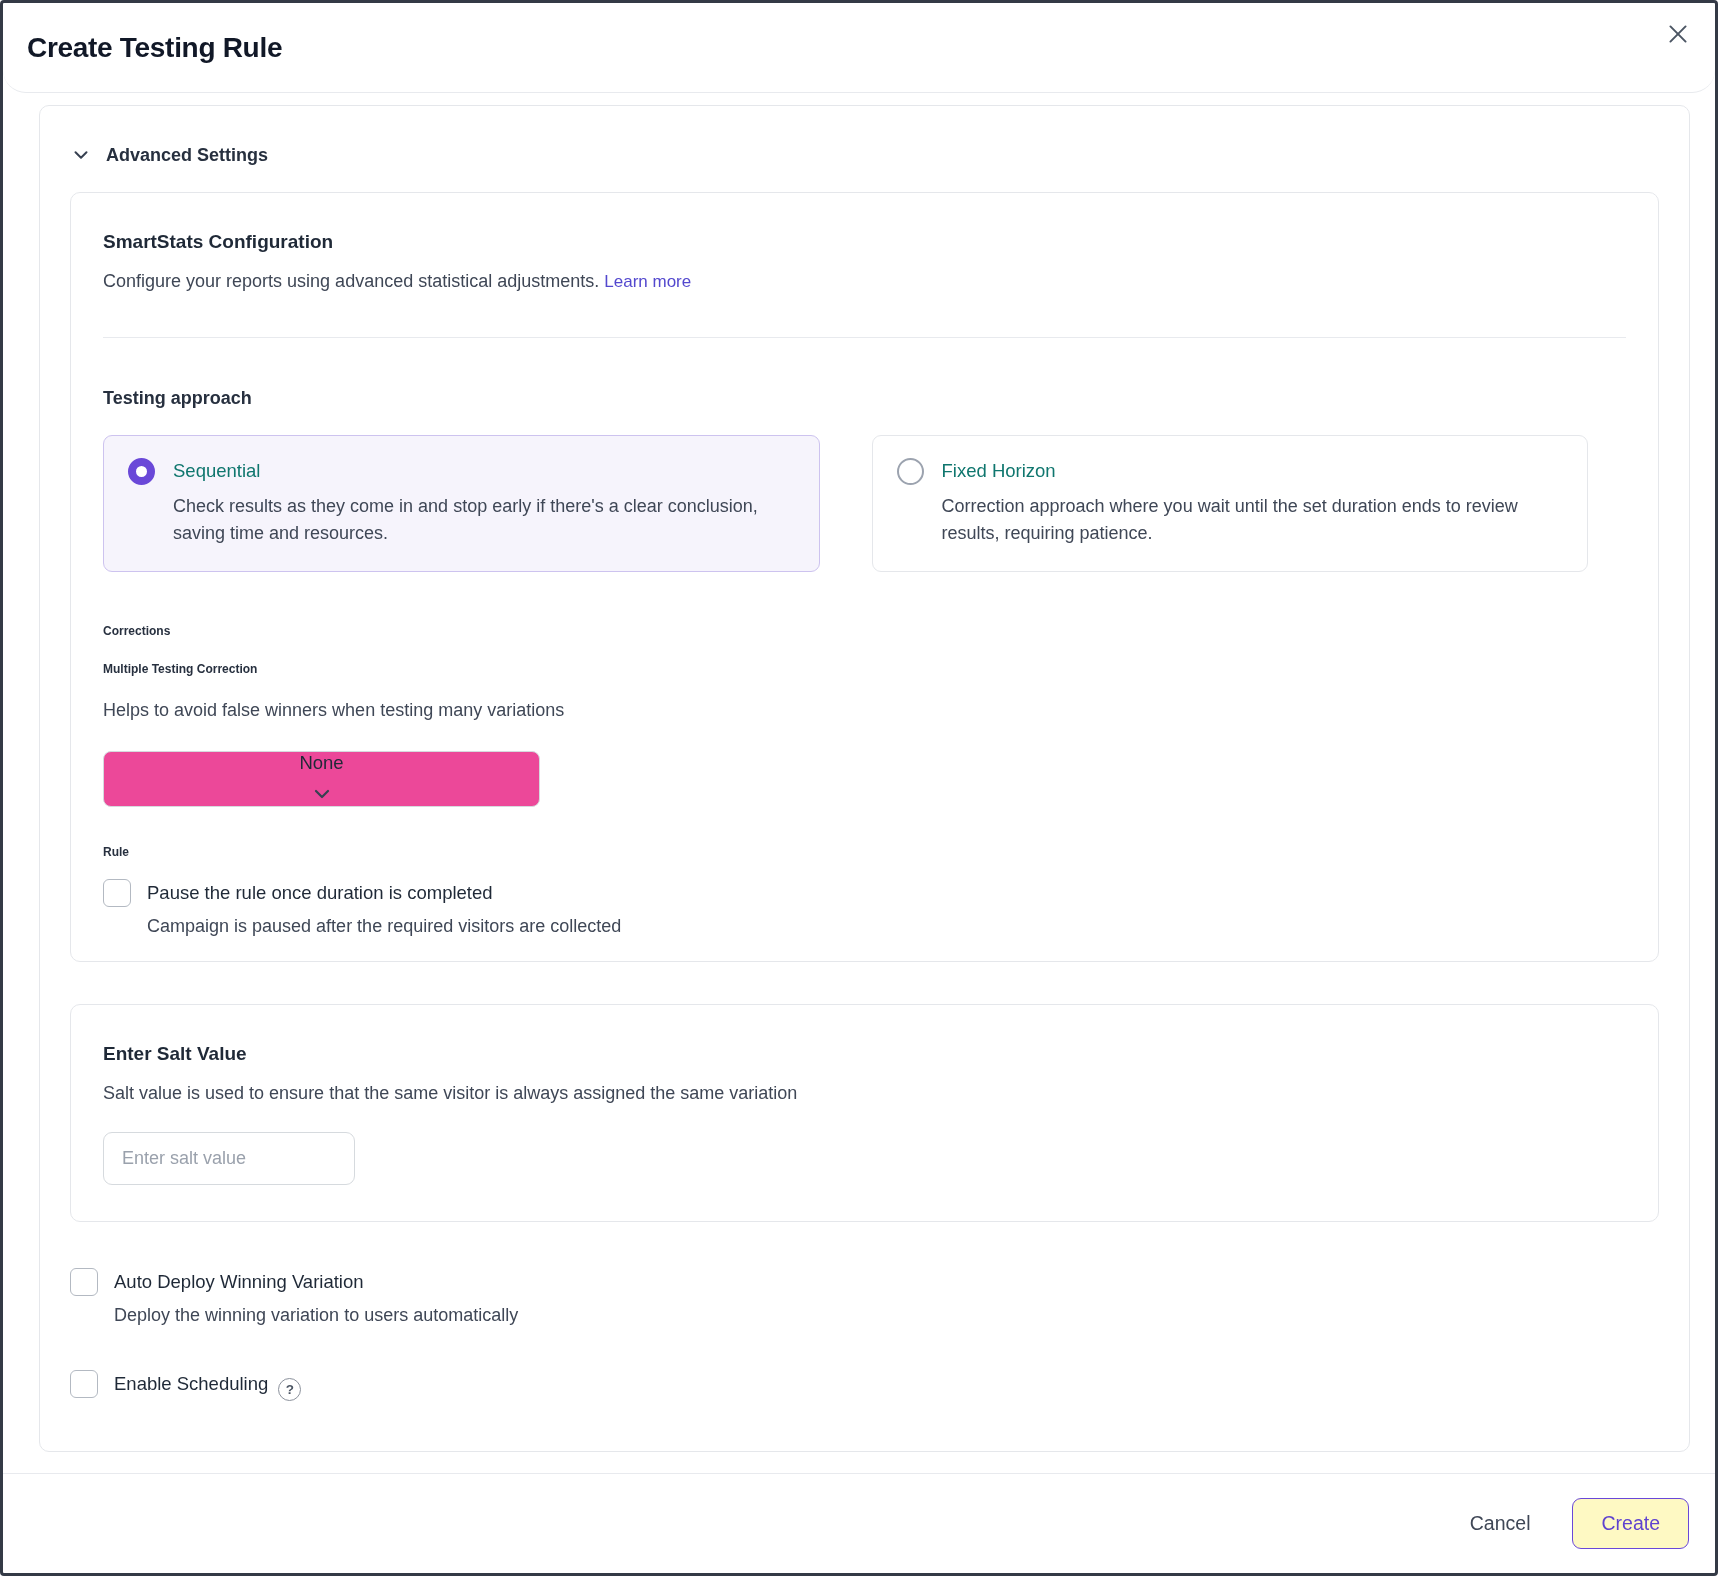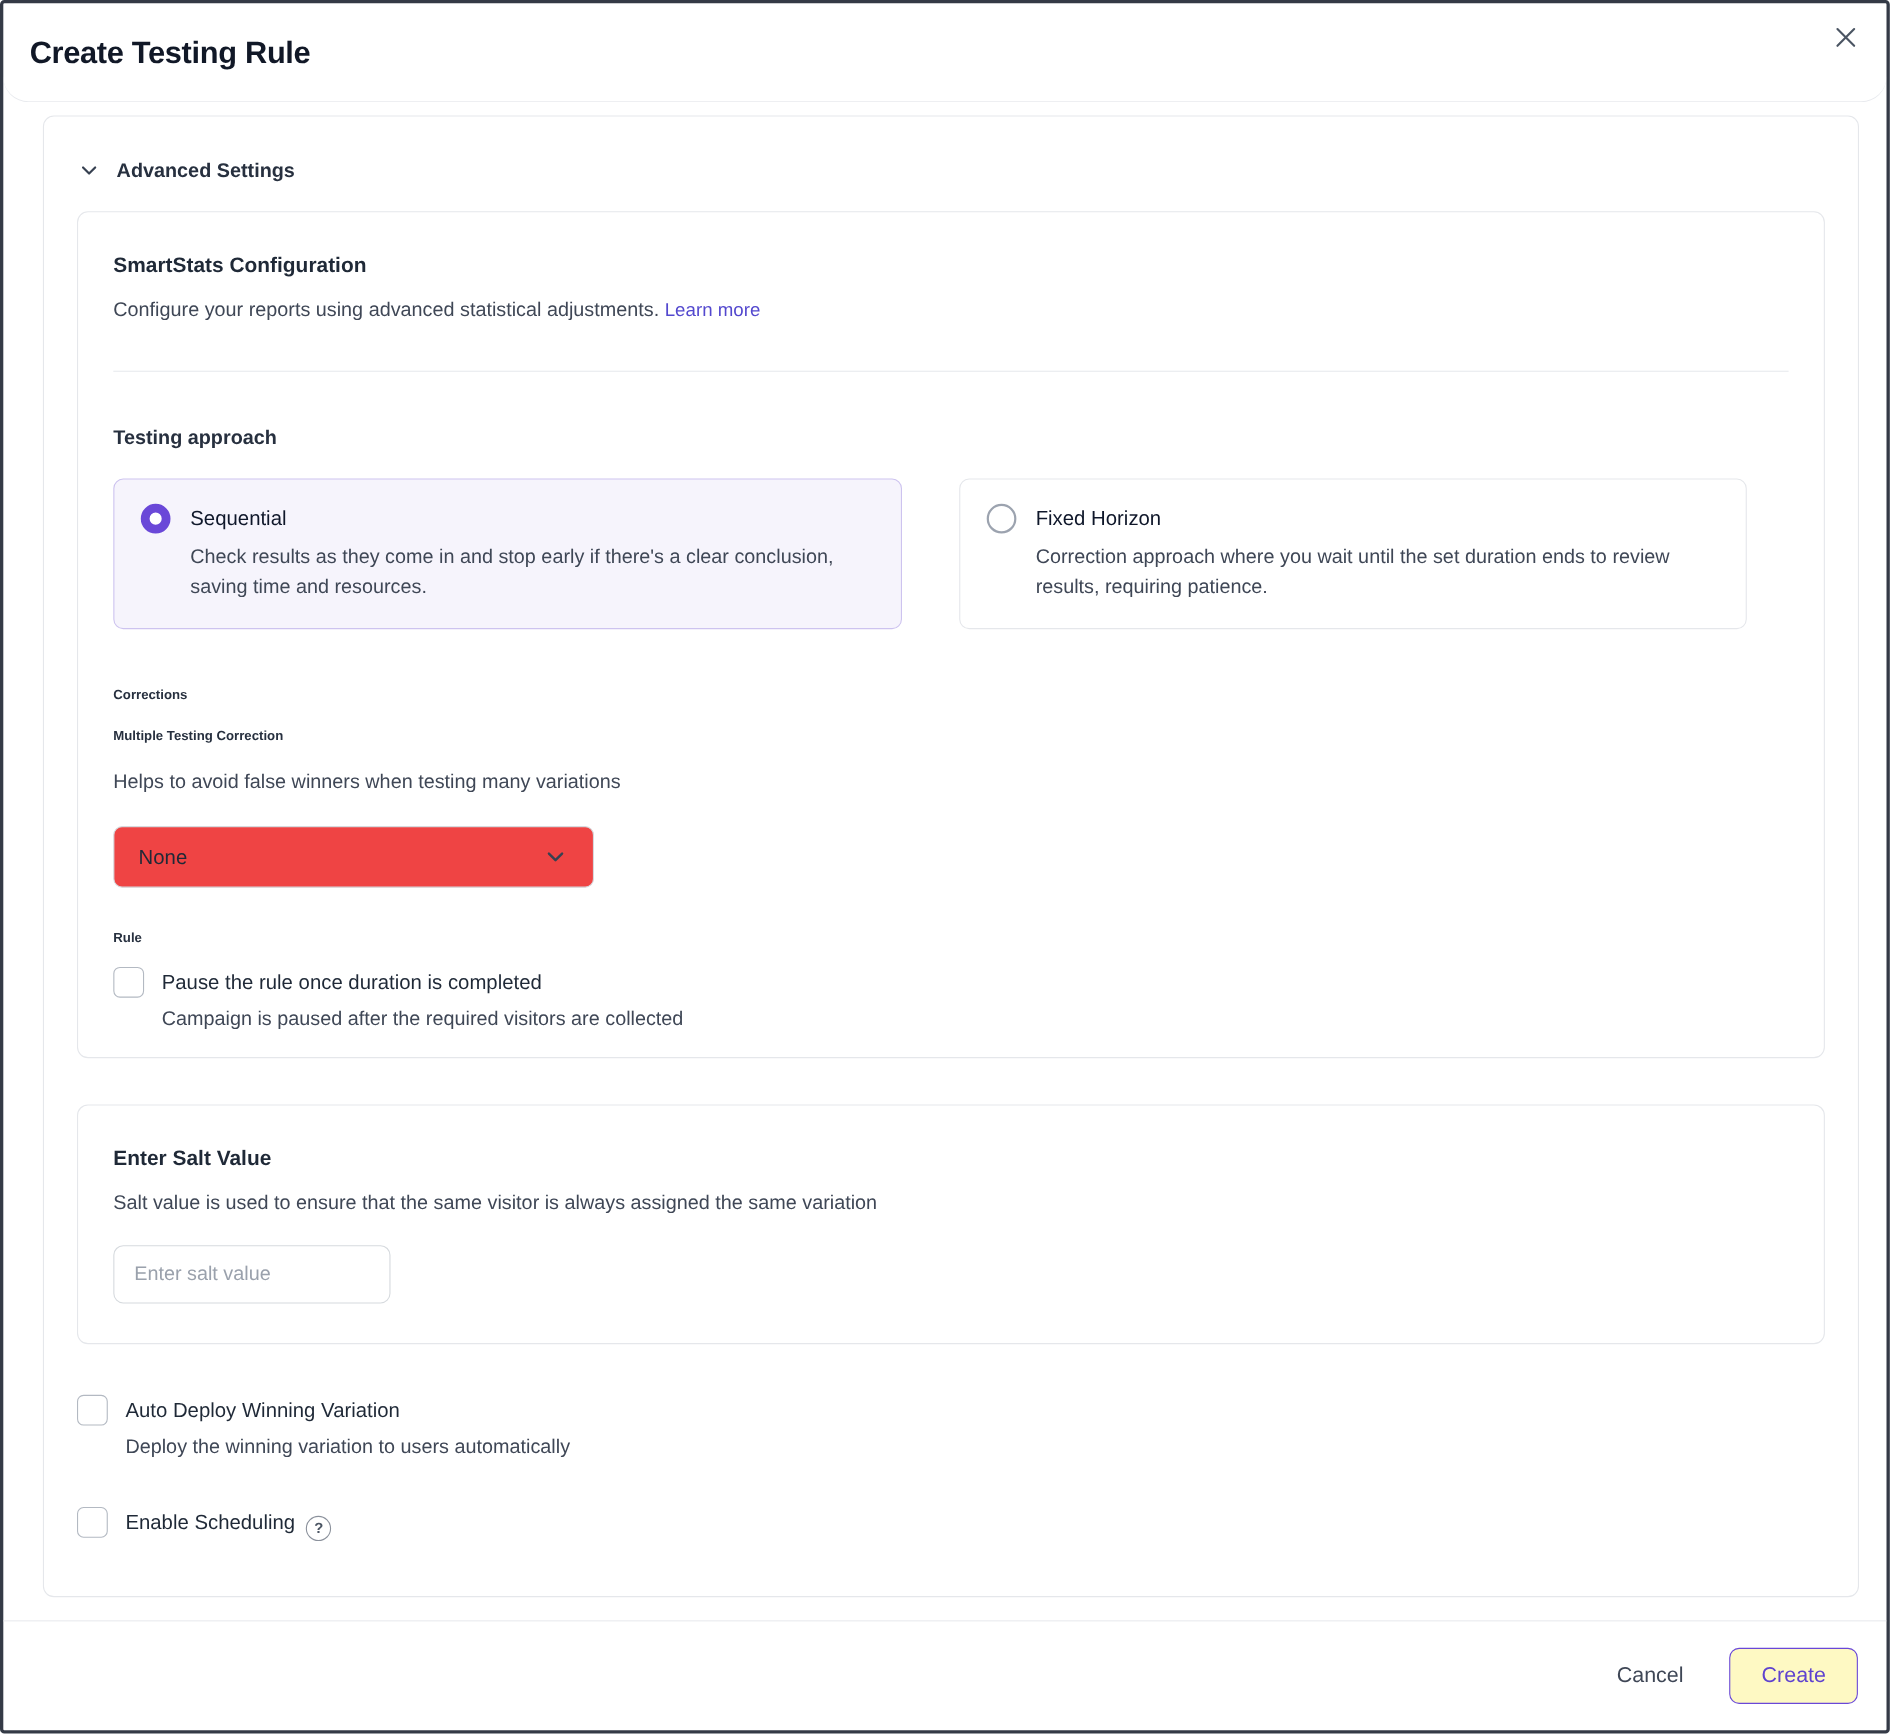--- a/index.html
+++ b/index.html
@@ -144,21 +144,21 @@
     border: 8px solid #6a48d8;
     background: #ffffff;
   }
   .radio-dot.off {
     border: 2px solid #9ca3af;
     background: #ffffff;
   }
   .radio-title {
     font-size: 18.5px;
     font-weight: 500;
-    color: #0f172a;
+    color: #0f766e;
   }
   .radio-desc {
     margin: 8px 0 0 45px;
     font-size: 18px;
     color: #3f4756;
     line-height: 1.5;
   }
   
   .helper-text {
     margin-top: 24px;
@@ -173,21 +173,22 @@
     margin-top: 30px;
     width: 437px;
     height: 56px;
     border: 1px solid #d6dade;
     border-radius: 8px;
     display: flex;
     align-items: center;
     justify-content: space-between;
     padding: 0 22px;
     cursor: pointer;
-    background: #ef4444;
+    background: #ec4899;
+    flex-direction: column;
   }
   .select-box .value {
     font-size: 18.5px;
     color: #1f2937;
   }
   
   .checkbox-row {
     display: flex;
     align-items: flex-start;
     gap: 16px;

